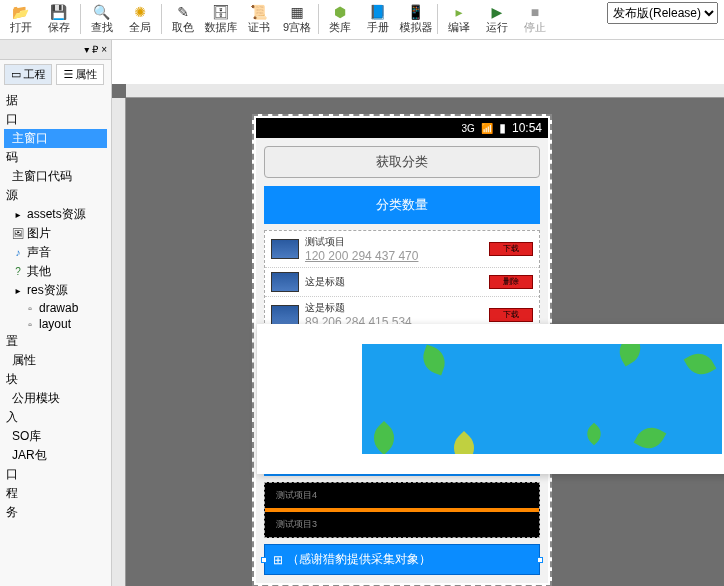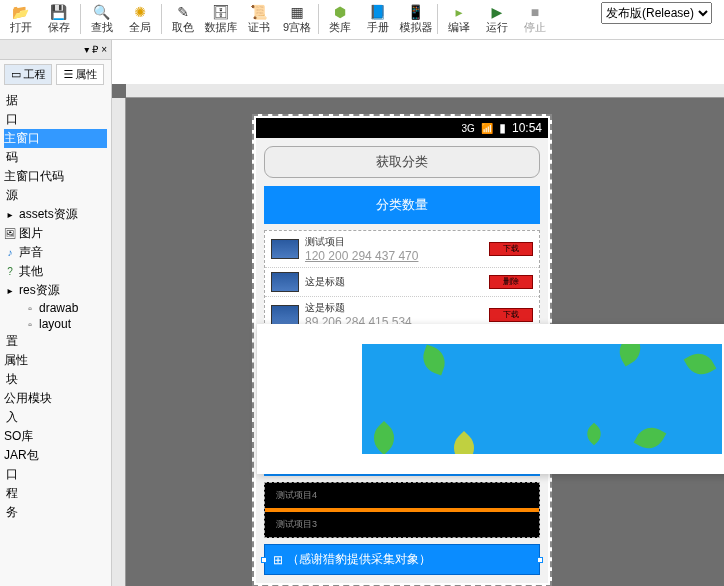--- a/index.html
+++ b/index.html
@@ -2,45 +2,45 @@
 <html><head>
 <meta charset="utf-8">
 <style>
 * { margin: 0; padding: 0; box-sizing: border-box; font-family: "Microsoft YaHei", sans-serif; }
 body { width: 724px; height: 586px; background: #fff; overflow: hidden; position: relative; }
 
 .toolbar { height: 40px; display: flex; align-items: flex-start; padding: 0 2px; border-bottom: 1px solid #d0d0d0; }
 .tool-btn { display: flex; flex-direction: column; align-items: center; justify-content: center; width: 38px; height: 38px; cursor: pointer; font-size: 11px; color: #333; }
 .tool-btn .ico { width: 16px; height: 16px; display: flex; align-items: center; justify-content: center; font-size: 14px; }
 .tool-sep { width: 1px; height: 30px; background: #ccc; margin: 4px 2px; }
-.release-sel { margin-left: auto; height: 22px; font-size: 12px; margin-top: 2px; margin-right: 10px; }
+.release-sel { margin-left: auto; height: 22px; font-size: 12px; margin-top: 2px; margin-right: 4px; text-align: right; }
 
 .workspace { display: flex; height: 546px; }
 
 .sidebar { width: 112px; background: #f8f8f8; border-right: 1px solid #ccc; font-size: 12px; }
 .side-header { height: 20px; background: #e8e8e8; border-bottom: 1px solid #ccc; display: flex; align-items: center; justify-content: flex-end; padding: 0 4px; font-size: 10px; }
 .side-tabs { display: flex; padding: 4px; gap: 4px; }
 .side-tab { display: flex; align-items: center; gap: 2px; padding: 2px 6px; border: 1px solid #ccc; background: #fff; font-size: 11px; cursor: pointer; }
 .side-tab.active { background: #e0eaf5; }
 .tree { padding: 2px 4px; }
 .tree-item { padding: 1px 2px; display: flex; align-items: center; gap: 3px; cursor: pointer; white-space: nowrap; }
 .tree-item.sel { background: #3399ff; color: #fff; }
 .tree-item .ti { width: 12px; height: 12px; display: inline-flex; align-items: center; justify-content: center; font-size: 10px; }
-.indent1 { padding-left: 0; }
+.indent1 { padding-left: 8px; }
 
 .canvas { flex: 1; background: #6e6e6e; position: relative; overflow: hidden; margin-top: 44px; }
 .ruler-h { position: absolute; top: 0; left: 14px; right: 0; height: 14px; background: #e8e8e8; border-bottom: 1px solid #999; }
 .ruler-v { position: absolute; top: 14px; left: 0; bottom: 0; width: 14px; background: #e8e8e8; border-right: 1px solid #999; }
 
 .phone-wrap { position: absolute; left: 140px; top: 30px; width: 310px; }
 .phone { width: 300px; background: #fff; border: 2px dashed #888; padding: 2px; }
 .statusbar { height: 20px; background: #000; color: #fff; display: flex; align-items: center; justify-content: flex-end; gap: 6px; padding: 0 6px; font-size: 12px; }
 .statusbar .sig { font-size: 10px; }
 .app-body { background: #f2f2f2; padding: 8px; }
-.card { background: #eee; border: 1px solid #aaa; border-radius: 9px; text-align: center; padding: 6px; font-size: 13px; color: #444; margin-bottom: 8px; }
+.card { background: #eee; border: 1px solid #aaa; border-radius: 4px; text-align: center; padding: 6px; font-size: 13px; color: #444; margin-bottom: 8px; }
 .section-hdr { background: #0a8cff; color: #fff; text-align: center; padding: 10px; font-size: 13px; margin-bottom: 6px; }
 .list { border: 1px dashed #aaa; background: #fff; margin-bottom: 8px; }
 .li { display: flex; align-items: center; padding: 4px 6px; border-bottom: 1px dotted #ccc; gap: 6px; }
 .li:last-child { border-bottom: none; }
 .av { width: 28px; height: 20px; background: linear-gradient(#2a5aa0, #4a7ac0); border: 1px solid #333; }
 .li-txt { flex: 1; }
 .li-ttl { font-size: 10px; color: #333; }
 .li-sub { font-size: 12px; color: #999; text-decoration: underline; }
 .li-btn { width: 44px; height: 14px; background: #e02020; border: 1px solid #800; font-size: 8px; color: #000; text-align: center; line-height: 12px; font-family: Liberation Mono, monospace; }
 .dark-list { background: #000; border: 1px dashed #aaa; padding: 2px 0; }

